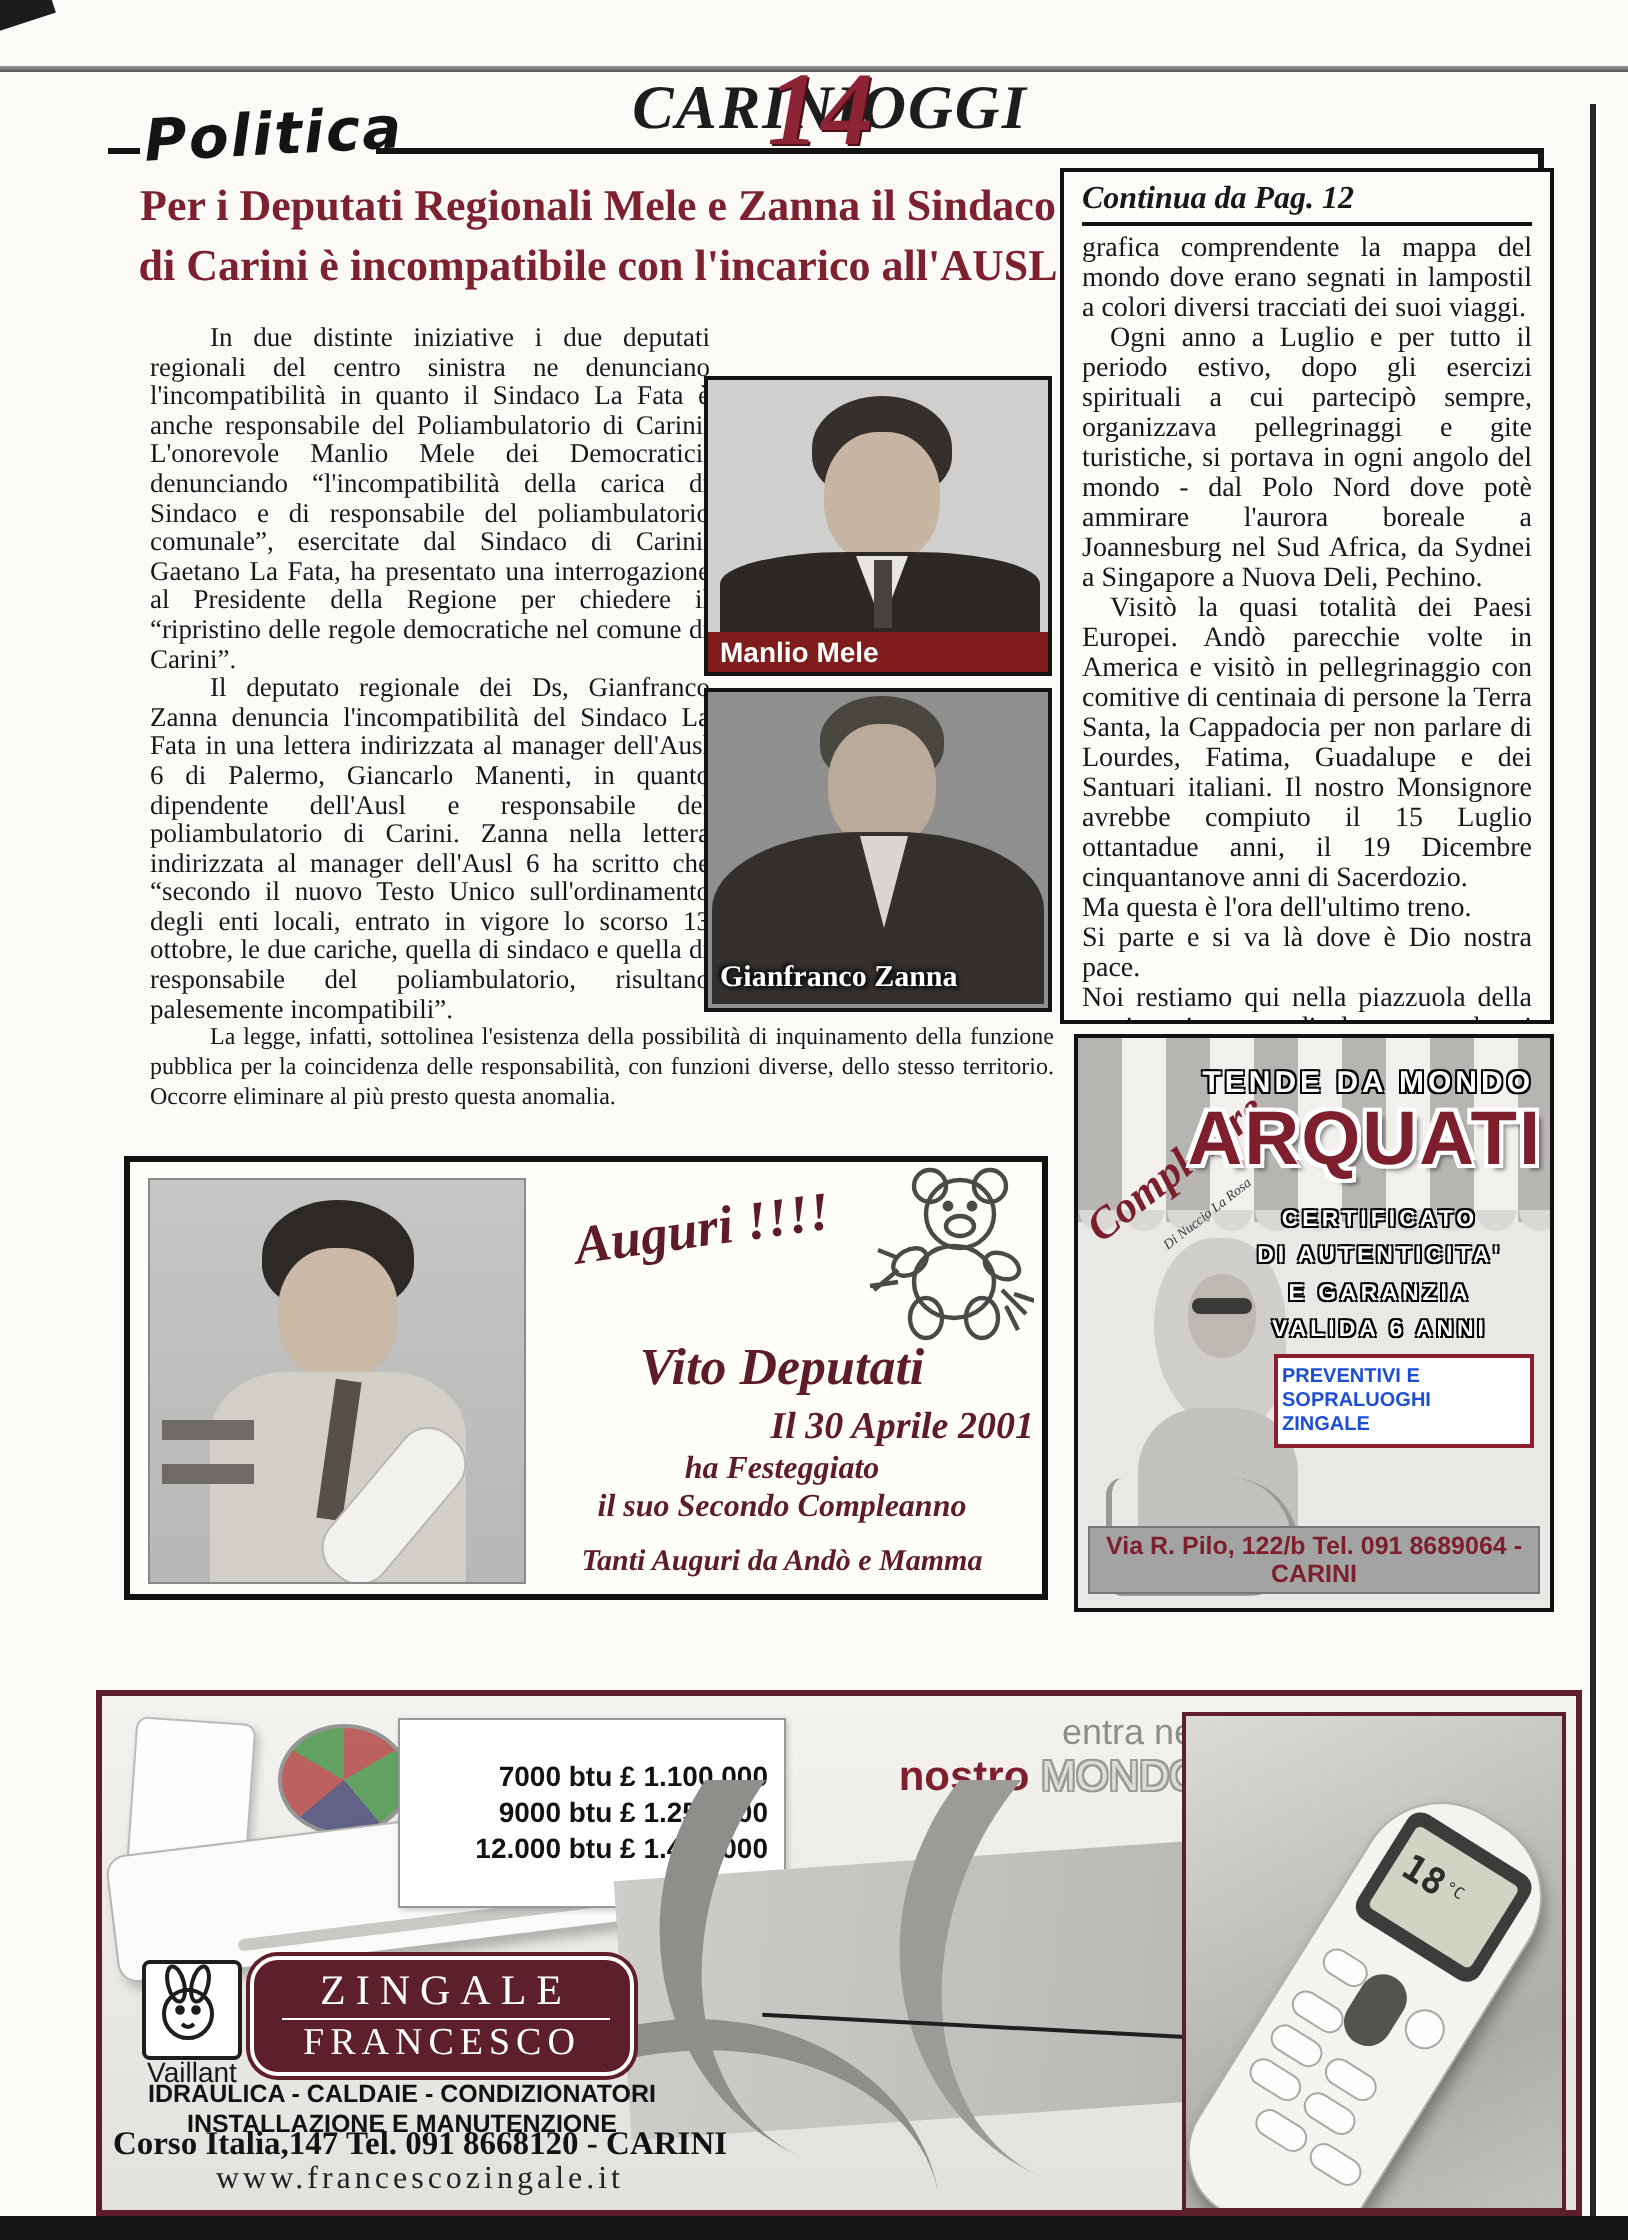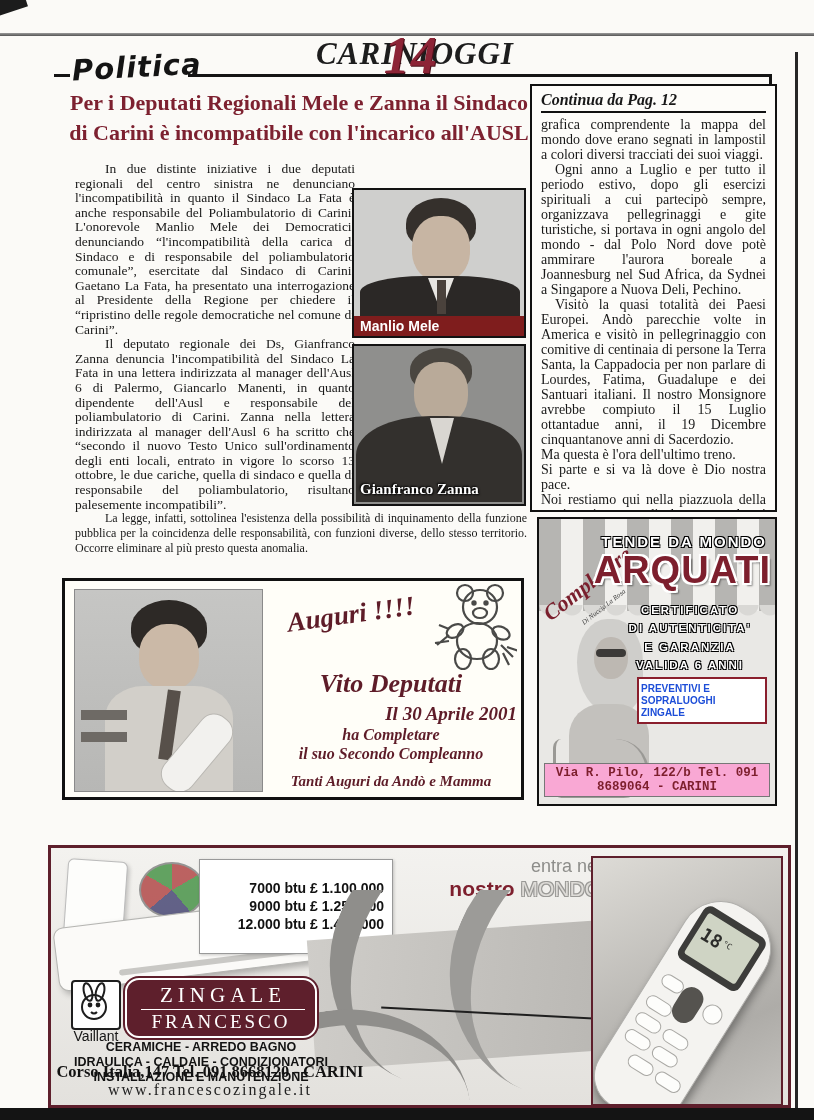--- a/index.html
+++ b/index.html
@@ -76,22 +76,22 @@
   .arq-tag{position:absolute;right:8px;top:14px;font-family:"Liberation Sans",sans-serif;font-weight:bold;
         font-size:15px;letter-spacing:2px;}
   .arq-brand{position:absolute;right:4px;top:30px;font-family:"Liberation Sans",sans-serif;font-weight:bold;
         font-size:38px;color:#7d1f2d;letter-spacing:1px;
         text-shadow:-2px -2px 0 #fff,2px -2px 0 #fff,-2px 2px 0 #fff,2px 2px 0 #fff,3px 3px 2px rgba(0,0,0,.45);}
   .arq-cert{position:absolute;right:6px;top:82px;width:158px;text-align:center;
         font-family:"Liberation Sans",sans-serif;font-weight:bold;font-size:11.5px;letter-spacing:2px;line-height:1.6;}
   .arq-offer{position:absolute;right:8px;top:158px;width:122px;background:#fff;border:2px solid #8a1f2d;
         text-align:left;color:#1d4ed8;font-family:"Liberation Sans",sans-serif;font-weight:bold;
         font-size:10px;line-height:1.18;padding:4px 2px;}
-  .arq-addr{position:absolute;left:5px;right:5px;bottom:7px;background:#f9a8d4;border:1px solid #777;
-        text-align:center;color:#7d1f2d;font-family:Liberation Mono, monospace;font-weight:bold;
+  .arq-addr{position:absolute;left:5px;right:5px;bottom:7px;background:#a3a3a3;border:1px solid #777;
+        text-align:center;color:#7d1f2d;font-family:Liberation Sans, sans-serif;font-weight:bold;
         font-size:12.5px;padding:2px 0;}
   .woman-hair{position:absolute;left:38px;top:100px;width:66px;height:95px;border-radius:50% 50% 40% 60%;
         background:#cfcecb;}
   .woman-face{position:absolute;left:55px;top:118px;width:34px;height:42px;border-radius:48%;background:#bdb8b2;}
   .woman-glasses{position:absolute;left:57px;top:130px;width:30px;height:8px;border-radius:4px;background:#3c3a38;}
   .woman-body{position:absolute;left:30px;top:185px;width:80px;height:80px;border-radius:40% 40% 20% 20%;
         background:#c3c1bd;}
   .chair-line{position:absolute;left:14px;top:220px;width:90px;height:56px;border:3px solid #9a9995;
         border-radius:10px 40px 30px 10px;border-top:none;background:transparent;}
   
@@ -226,21 +226,21 @@
         <ellipse cx="36" cy="48" rx="9" ry="6" transform="rotate(-30 36 48)"></ellipse>
         <ellipse cx="82" cy="50" rx="9" ry="6" transform="rotate(25 82 50)"></ellipse>
         <ellipse cx="44" cy="76" rx="8" ry="10"></ellipse>
           <ellipse cx="72" cy="76" rx="8" ry="10"></ellipse>
         <path d="M30 52 l-12 10 m12 -4 l-14 2 m14 -14 l-10 -4"></path>
         <path d="M82 62 l12 12 m-10 -4 l6 12 m-2 -18 l12 4"></path>
       </g>
     </svg>
     <div class="aug-script aug-name">Vito Deputati</div>
     <div class="aug-script aug-l1">Il 30 Aprile 2001</div>
-    <div class="aug-script aug-l2">ha Completare</div>
+    <div class="aug-script aug-l2">ha Festeggiato</div>
     <div class="aug-script aug-l3">il suo Secondo Compleanno</div>
     <div class="aug-script aug-foot">Tanti Auguri  da Andò e Mamma</div>
   </div>
 
   <div class="abs arqbox">
     <div class="awning"></div>
     <div class="awning-edge"></div>
     <div class="woman-hair"></div>
     <div class="woman-face"></div>
     <div class="woman-glasses"></div>
@@ -318,21 +318,20 @@
           <path d="M18 30 q3 3 6 0"></path>
         </g>
       </svg>
     </div>
     <div class="vaillant-label">Vaillant</div>
     <div class="zlogo">
       <span class="z1">ZINGALE</span>
       <span class="z2">FRANCESCO</span>
     </div>
     <div class="services">
-      <div>CERAMICHE - ARREDO BAGNO</div>
       <div>IDRAULICA - CALDAIE - CONDIZIONATORI</div>
       <div>INSTALLAZIONE E MANUTENZIONE</div>
     </div>
     <div class="zaddr">Corso Italia,147  Tel. 091 8668120 - CARINI</div>
     <div class="zweb">www.francescozingale.it</div>
   </div>
 
   <div class="abs bottom-bar"></div>
 </div>
 

